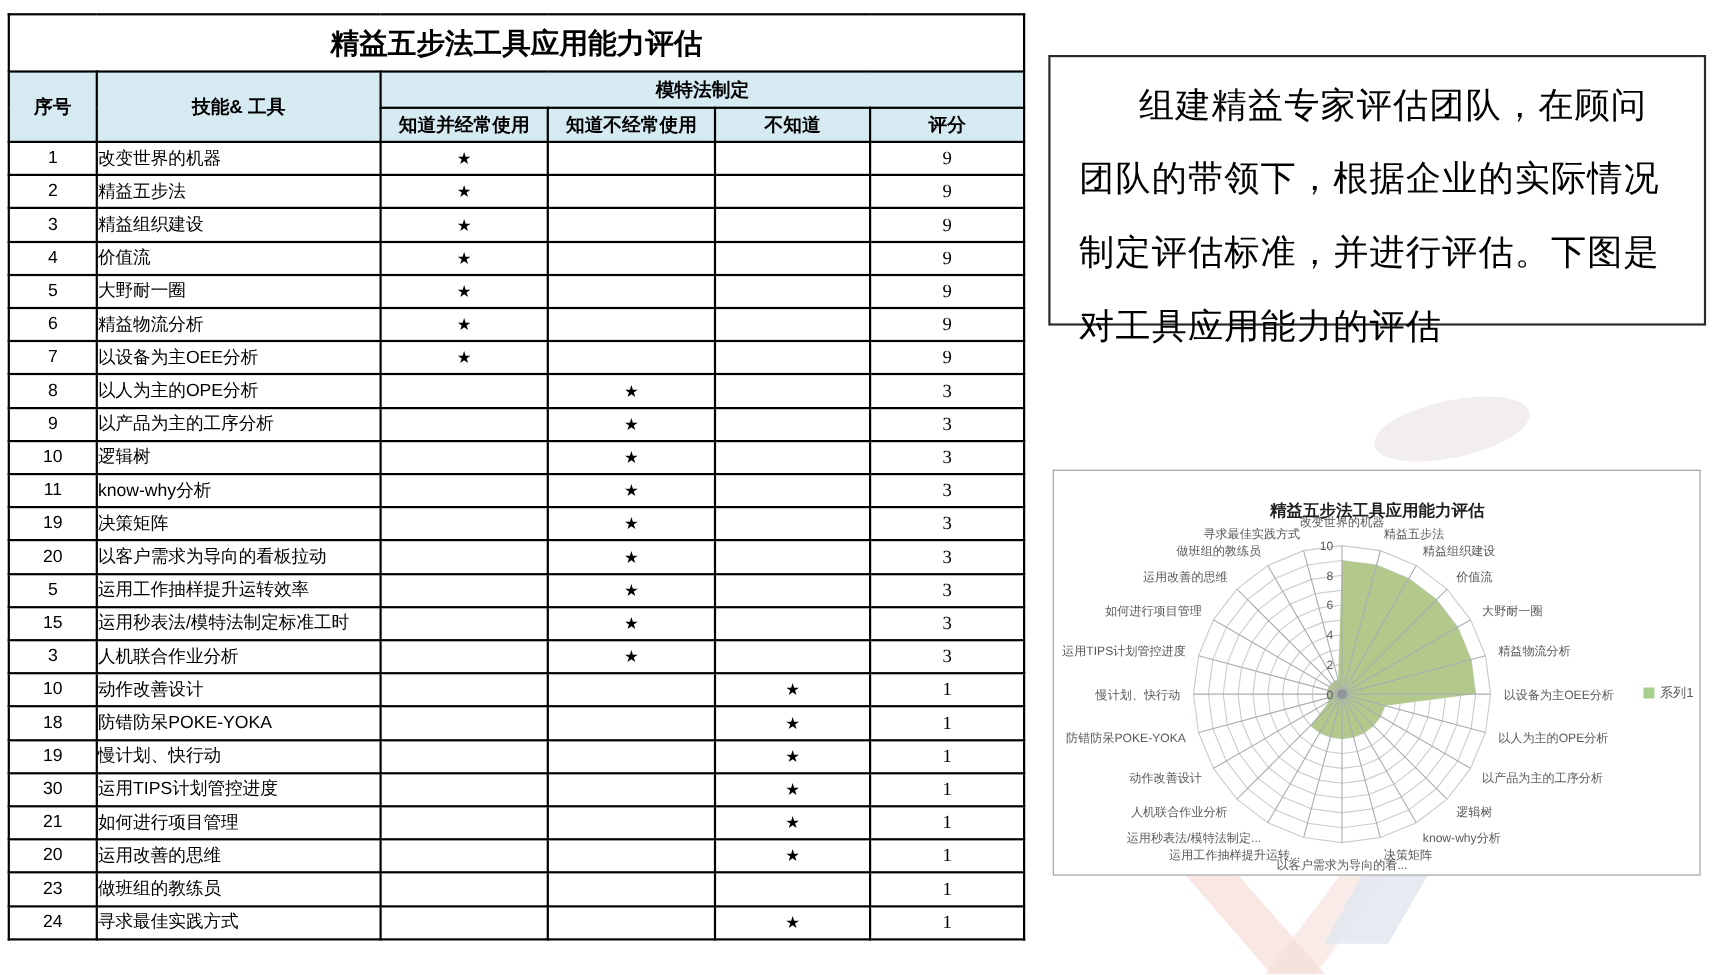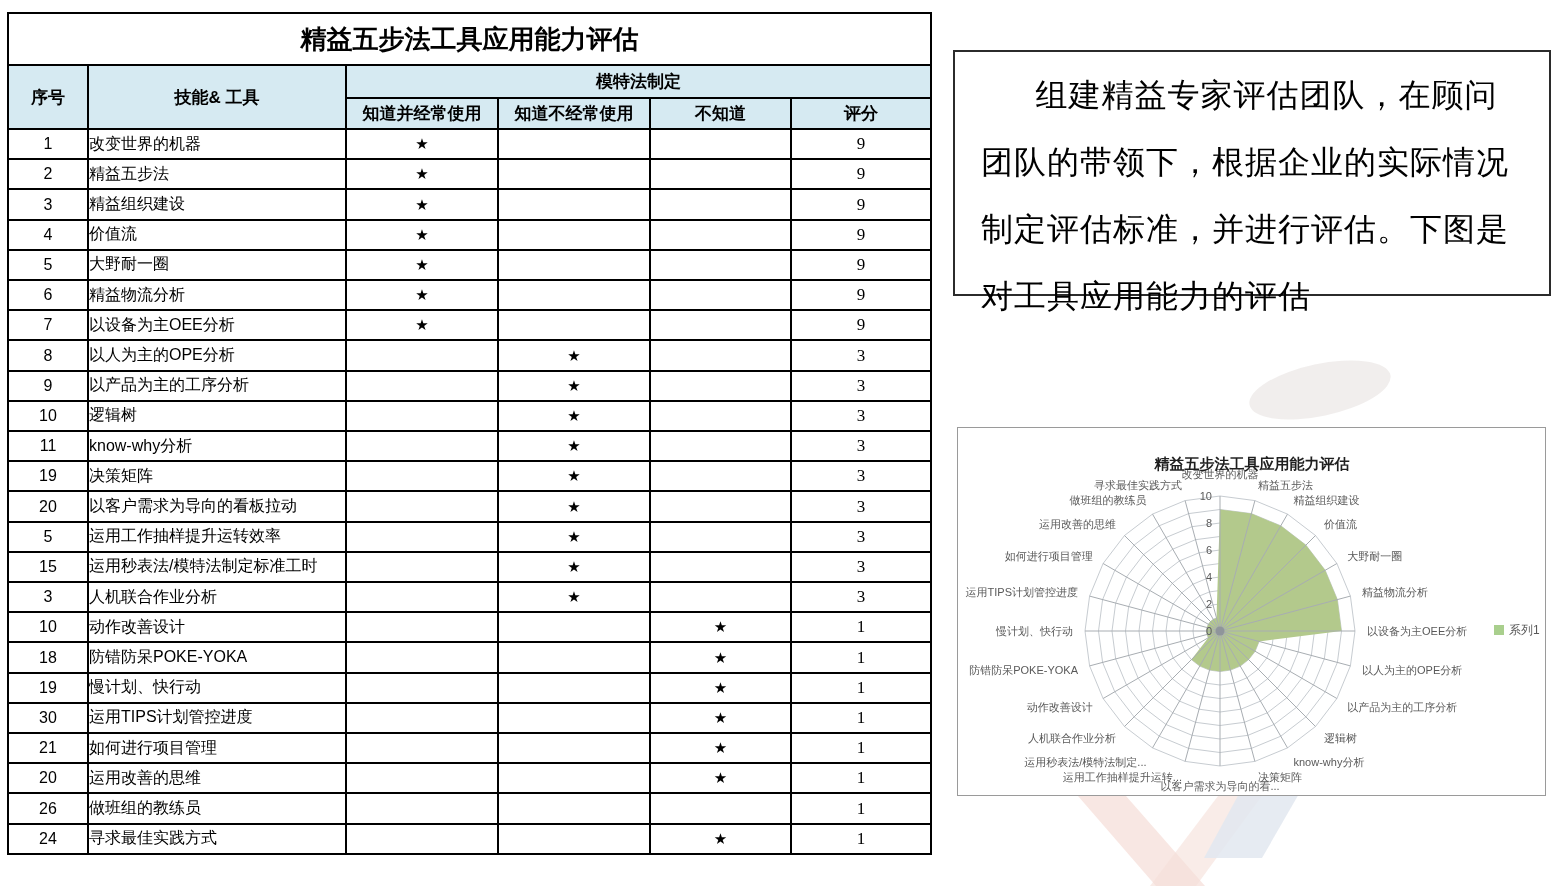--- a/index.html
+++ b/index.html
@@ -240,21 +240,21 @@
       </tr>
       <tr>
         <td class="c-no">20</td>
         <td class="c-skill">运用改善的思维</td>
         <td class="c-mark"></td>
         <td class="c-mark"></td>
         <td class="c-mark">★</td>
         <td class="c-score">1</td>
       </tr>
       <tr>
-        <td class="c-no">26</td>
+        <td class="c-no">23</td>
         <td class="c-skill">做班组的教练员</td>
         <td class="c-mark"></td>
         <td class="c-mark"></td>
         <td class="c-mark"></td>
         <td class="c-score">1</td>
       </tr>
       <tr>
         <td class="c-no">24</td>
         <td class="c-skill">寻求最佳实践方式</td>
         <td class="c-mark"></td>

